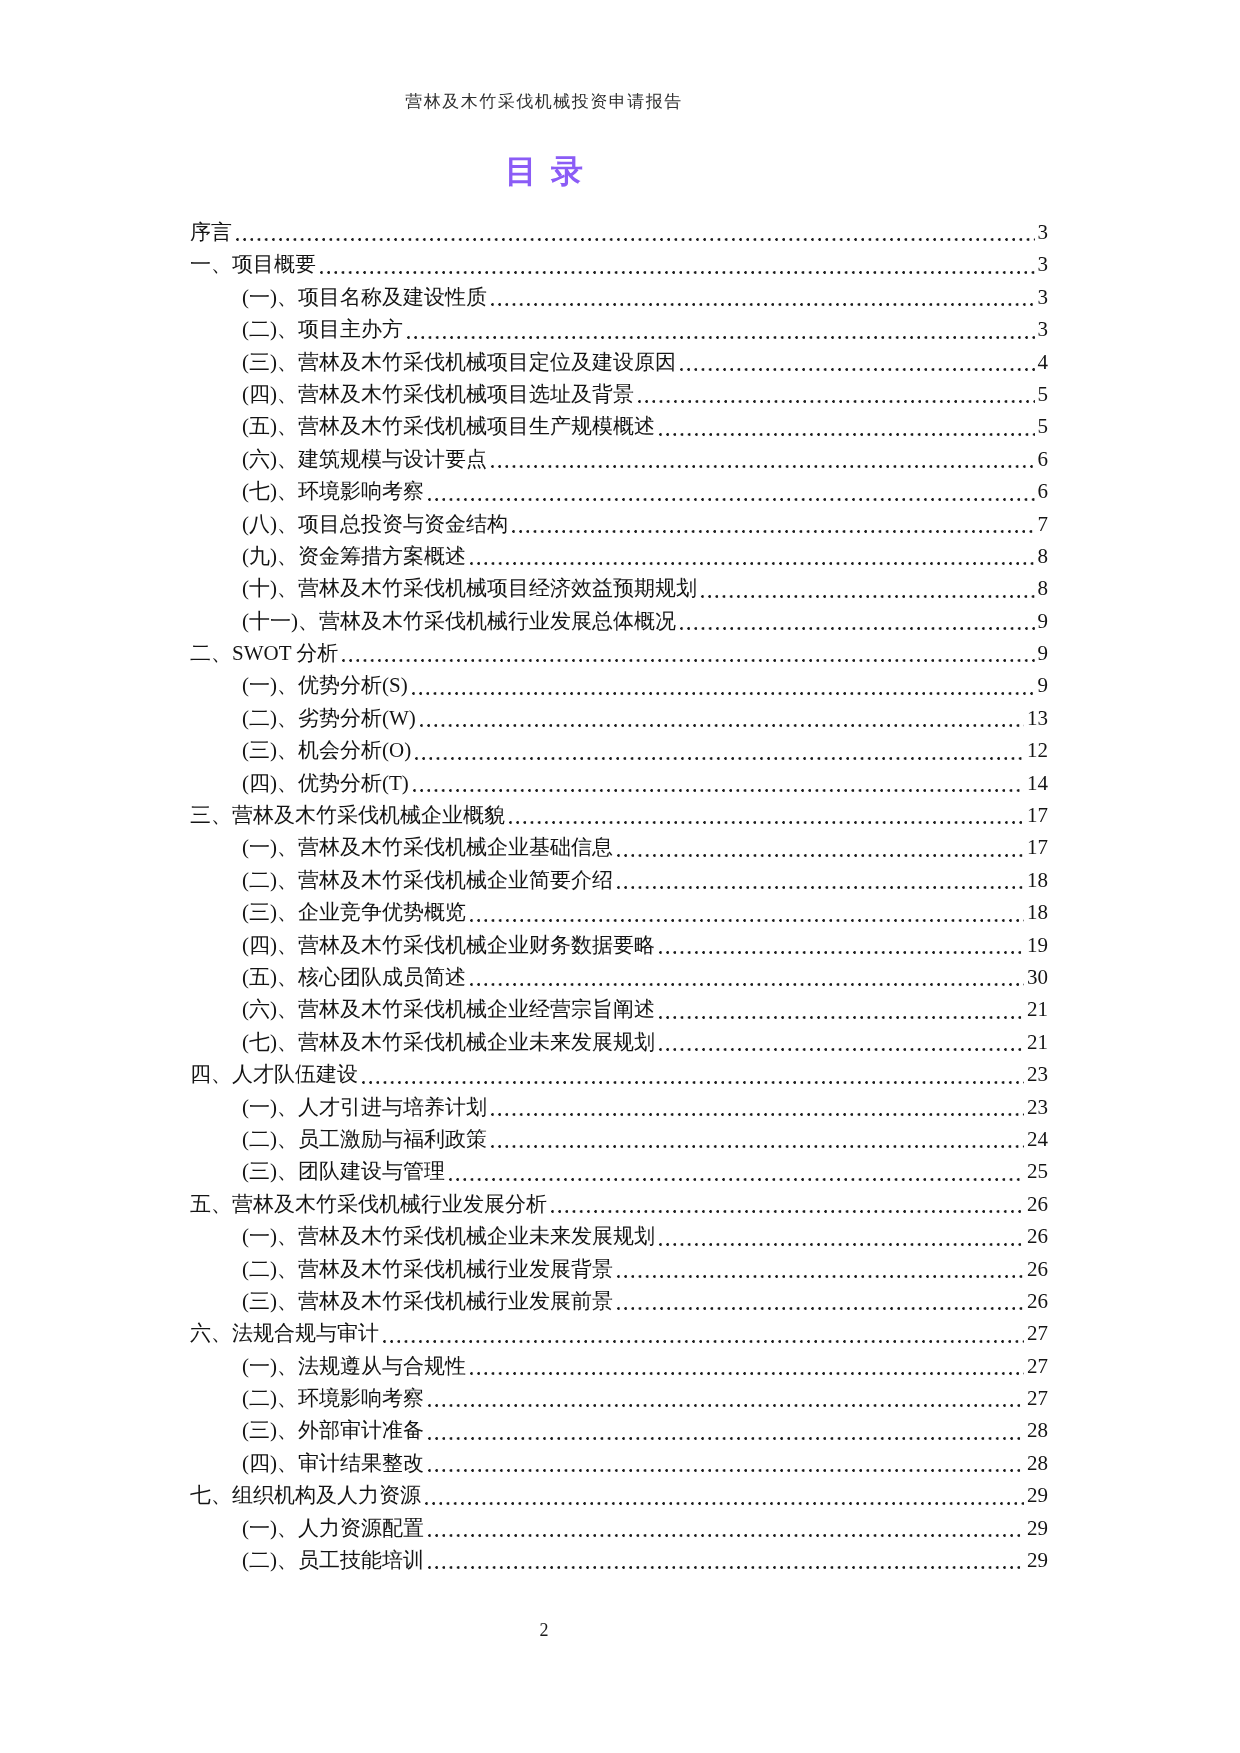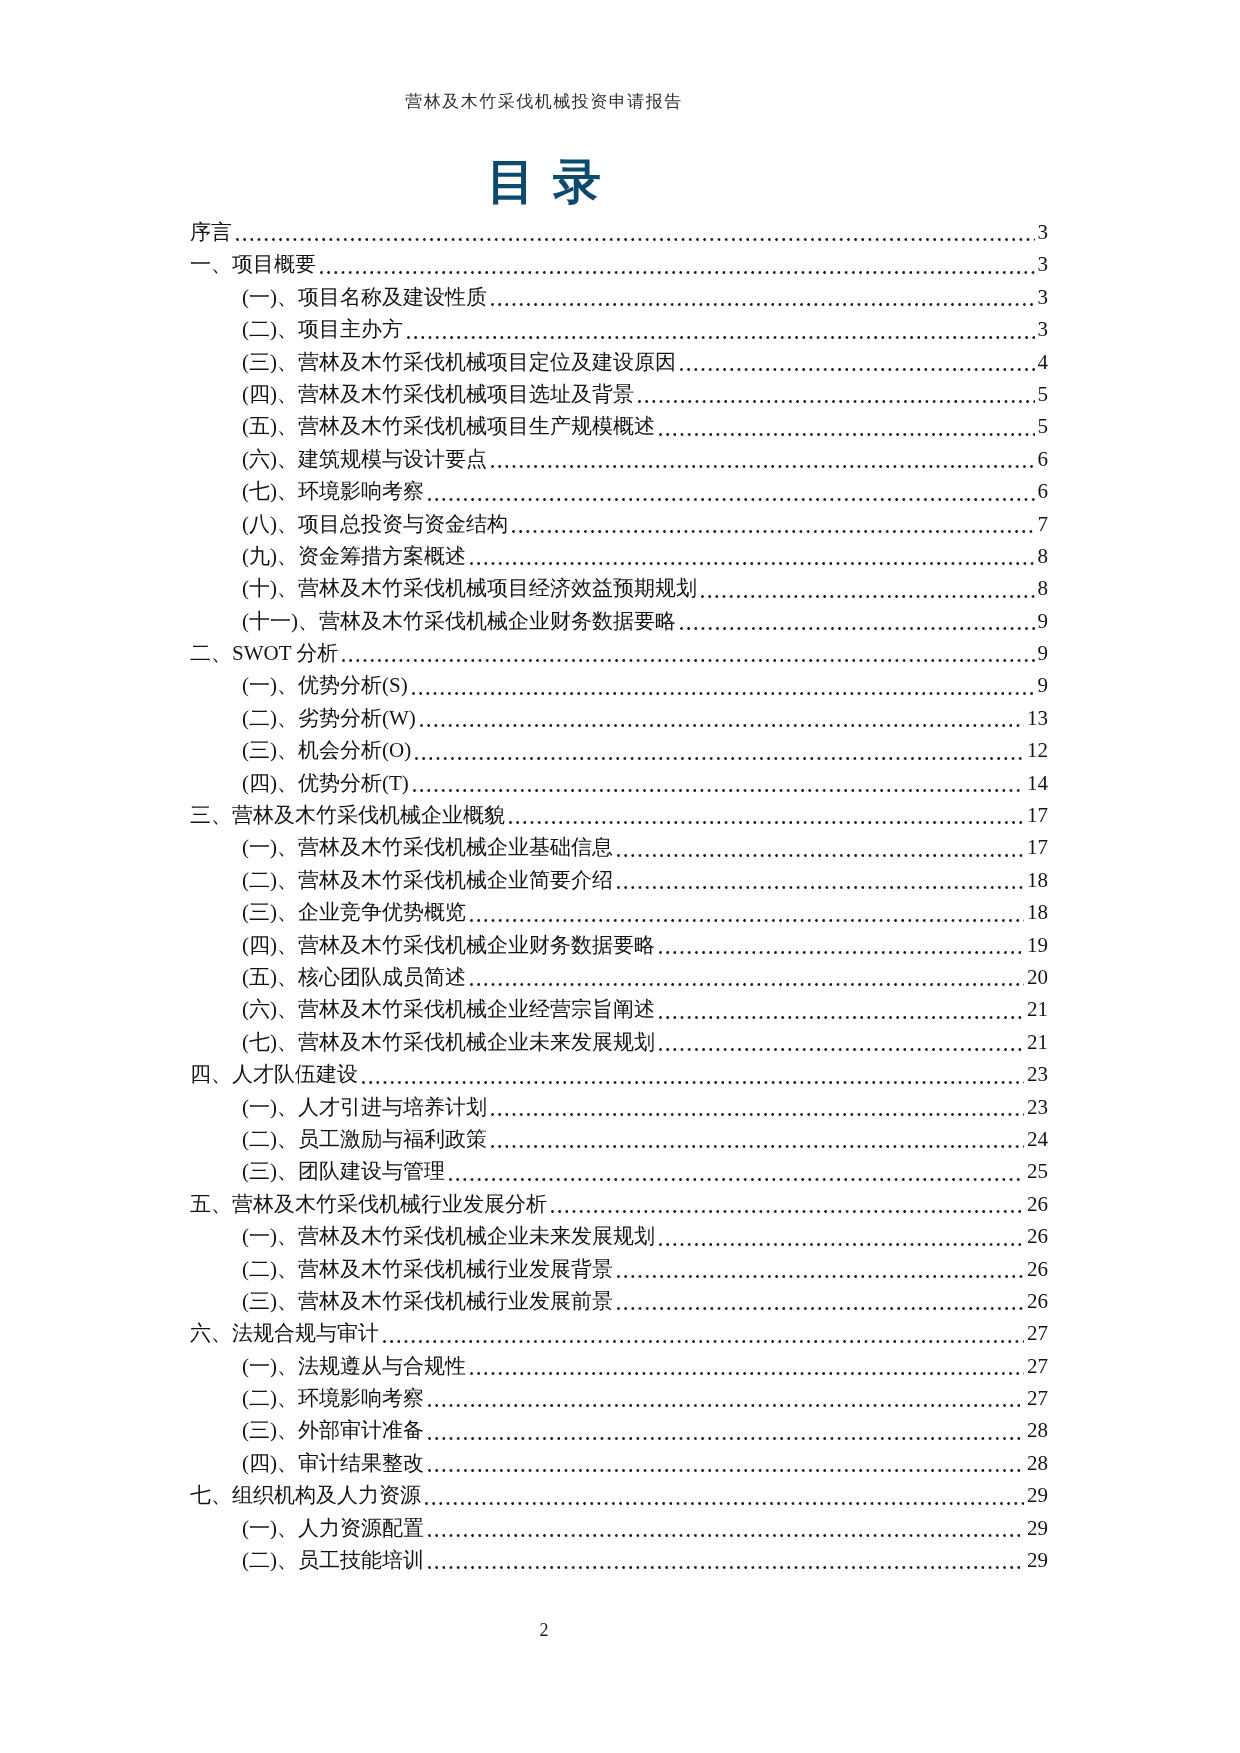--- a/index.html
+++ b/index.html
@@ -12,21 +12,21 @@
     overflow:hidden;
   }
   .doc-header{
     position:absolute;top:90px;left:0;width:100%;
     text-align:center;
     font-size:17px;letter-spacing:1.5px;color:#2f2f2f;
   }
   .toc-title{
     position:absolute;top:150px;left:0;width:100%;
     text-align:center;
-    font-size:48px;font-weight:bold;color:#0c4a6e;
+    font-size:32px;font-weight:bold;color:#8b5cf6;
     word-spacing:6px;
   }
   .toc{
     position:absolute;top:216px;left:190px;width:858px;
   }
   .toc-row{
     display:flex;align-items:baseline;
     height:32.4px;line-height:32.4px;
     font-size:21px;white-space:nowrap;
     color:#141414;
@@ -111,21 +111,21 @@
     <span class="toc-label">(九)、资金筹措方案概述</span>
     <span class="toc-leader"></span>
     <span class="toc-page">8</span>
   </div>
       <div class="toc-row level-2">
     <span class="toc-label">(十)、营林及木竹采伐机械项目经济效益预期规划</span>
     <span class="toc-leader"></span>
     <span class="toc-page">8</span>
   </div>
       <div class="toc-row level-2">
-    <span class="toc-label">(十一)、营林及木竹采伐机械企业财务数据要略</span>
+    <span class="toc-label">(十一)、营林及木竹采伐机械行业发展总体概况</span>
     <span class="toc-leader"></span>
     <span class="toc-page">9</span>
   </div>
       <div class="toc-row level-1">
     <span class="toc-label">二、SWOT 分析</span>
     <span class="toc-leader"></span>
     <span class="toc-page">9</span>
   </div>
       <div class="toc-row level-2">
     <span class="toc-label">(一)、优势分析(S)</span>
@@ -168,21 +168,21 @@
     <span class="toc-page">18</span>
   </div>
       <div class="toc-row level-2">
     <span class="toc-label">(四)、营林及木竹采伐机械企业财务数据要略</span>
     <span class="toc-leader"></span>
     <span class="toc-page">19</span>
   </div>
       <div class="toc-row level-2">
     <span class="toc-label">(五)、核心团队成员简述</span>
     <span class="toc-leader"></span>
-    <span class="toc-page">20</span>
+    <span class="toc-page">30</span>
   </div>
       <div class="toc-row level-2">
     <span class="toc-label">(六)、营林及木竹采伐机械企业经营宗旨阐述</span>
     <span class="toc-leader"></span>
     <span class="toc-page">21</span>
   </div>
       <div class="toc-row level-2">
     <span class="toc-label">(七)、营林及木竹采伐机械企业未来发展规划</span>
     <span class="toc-leader"></span>
     <span class="toc-page">21</span>

